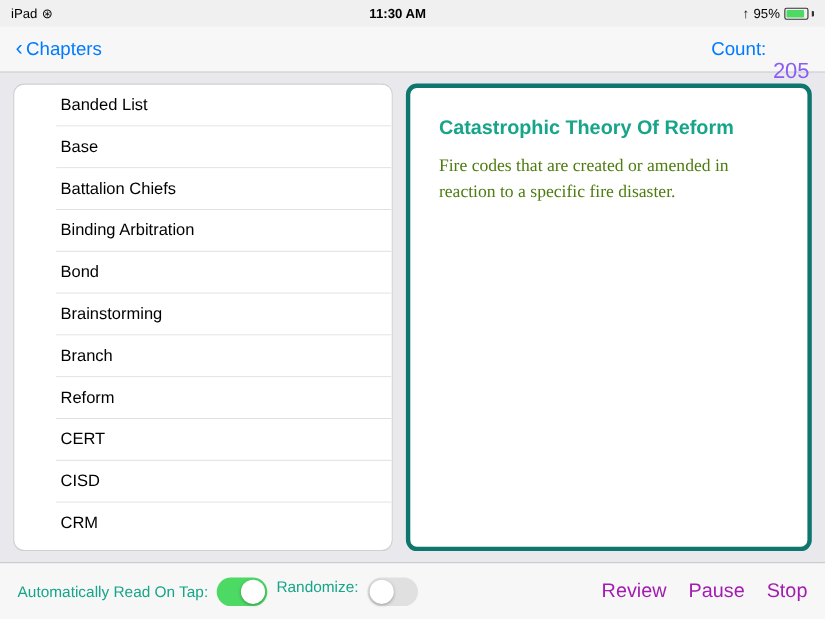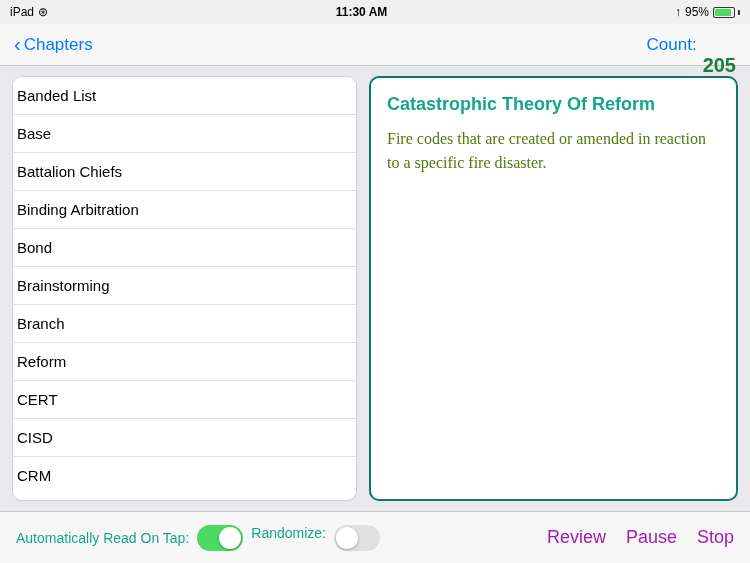--- a/index.html
+++ b/index.html
@@ -85,22 +85,22 @@
       display: flex;
       align-items: center;
       gap: 6px;
     }
     .nav-count-label {
       color: #007aff;
       font-size: 17px;
     }
     .nav-count-value {
       font-size: 20px;
-      font-weight: 700;
-      color: #15803d;
+      font-weight: 400;
+      color: #8b5cf6;
       margin-top: 42px;
     }
 
     
     .main-content {
       flex: 1;
       display: flex;
       gap: 12px;
       padding: 10px 12px;
       overflow: hidden;
@@ -115,32 +115,33 @@
       overflow-y: auto;
       flex-shrink: 0;
     }
     .list-item {
       padding: 10px 4px;
       border-bottom: 1px solid #e0e0e0;
       font-size: 15px;
       color: #000;
       cursor: pointer;
       background: #fff;
+      margin-left: 38px;
     }
     .list-item:last-child {
       border-bottom: none;
     }
 
     
     .detail-panel {
       flex: 1;
       background: #fff;
       border-radius: 10px;
-      border: 2px solid #0f766e;
-      padding: 16px;
+      border: 4px solid #0f766e;
+      padding: 26px;
       overflow-y: auto;
     }
     .detail-title {
       font-size: 18px;
       font-weight: 600;
       color: #17a589;
       margin-bottom: 12px;
     }
     .detail-body {
       font-size: 16px;

